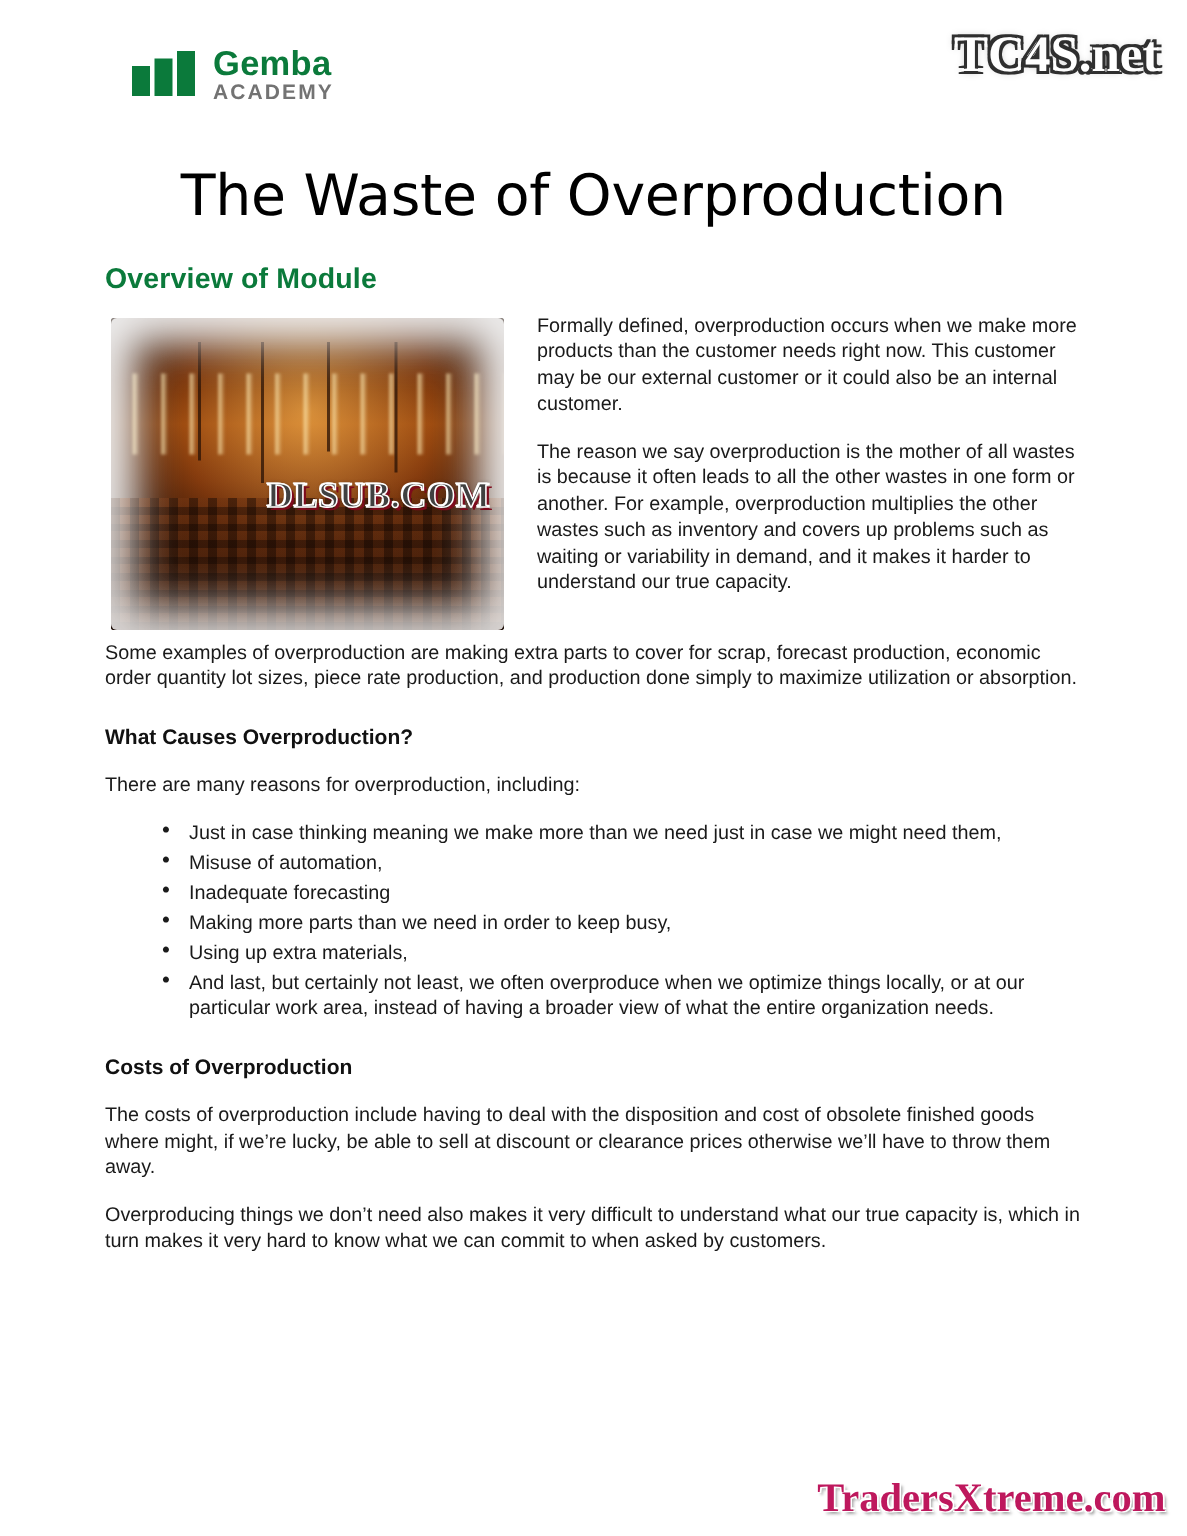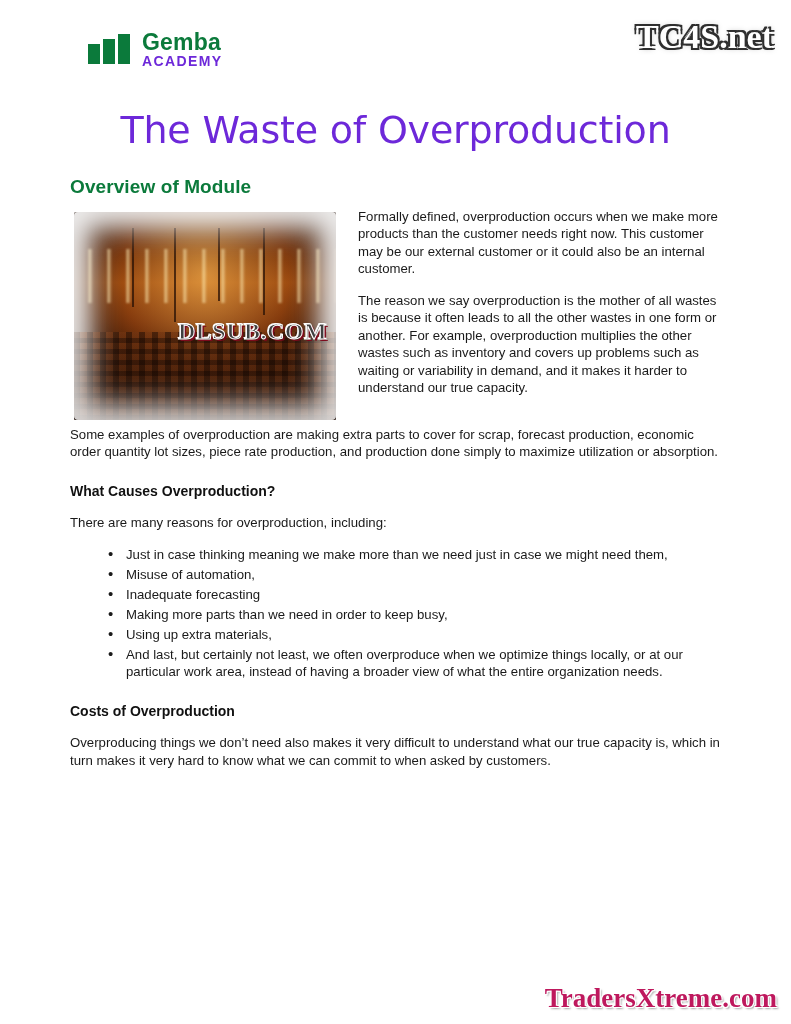--- a/index.html
+++ b/index.html
@@ -57,21 +57,21 @@
   }
   .logo-title {
     font-size: 23px;
     font-weight: bold;
     color: #0b7a3b;
     letter-spacing: .2px;
   }
   .logo-sub {
     font-size: 14px;
     font-weight: bold;
-    color: #6d28d9;
+    color: #737373;
     letter-spacing: 1.4px;
   }
   .watermark-tc4s {
     position: absolute;
     right: 18px;
     top: 0px;
     font-family: "Liberation Serif", serif;
     font-weight: bold;
     font-size: 34px;
     color: #ffffff;
@@ -84,21 +84,21 @@
   
   .doc-title {
     position: absolute;
     top: 108px;
     left: 0;
     right: 0;
     text-align: center;
     font-family: "DejaVu Sans", sans-serif;
     font-weight: 400;
     font-size: 38px;
-    color: #6d28d9;
+    color: #000000;
     letter-spacing: -0.2px;
   }
   
   .content {
     position: absolute;
     top: 178px;
     left: 70px;
     width: 651px;
     font-size: 13.2px;
     line-height: 17.5px;
@@ -274,20 +274,21 @@
       <li>Just in case thinking meaning we make more than we need just in case we might need them,</li>
       <li>Misuse of automation,</li>
       <li>Inadequate forecasting</li>
       <li>Making more parts than we need in order to keep busy,</li>
       <li>Using up extra materials,</li>
       <li>And last, but certainly not least, we often overproduce when we optimize things locally, or at our particular work area, instead of having a broader view of what the entire organization needs.</li>
     </ul>
 
     <h3 class="subhead">Costs of Overproduction</h3>
 
+    <p>The costs of overproduction include having to deal with the disposition and cost of obsolete finished goods where might, if we’re lucky, be able to sell at discount or clearance prices otherwise we’ll have to throw them away.</p>
     <p>Overproducing things we don’t need also makes it very difficult to understand what our true capacity is, which in turn makes it very hard to know what we can commit to when asked by customers.</p>
 
   </div>
 
   <div class="dlsub">DLSUB.COM</div>
 
 
   <div class="watermark-tx">TradersXtreme.com</div>
 
 </div>

